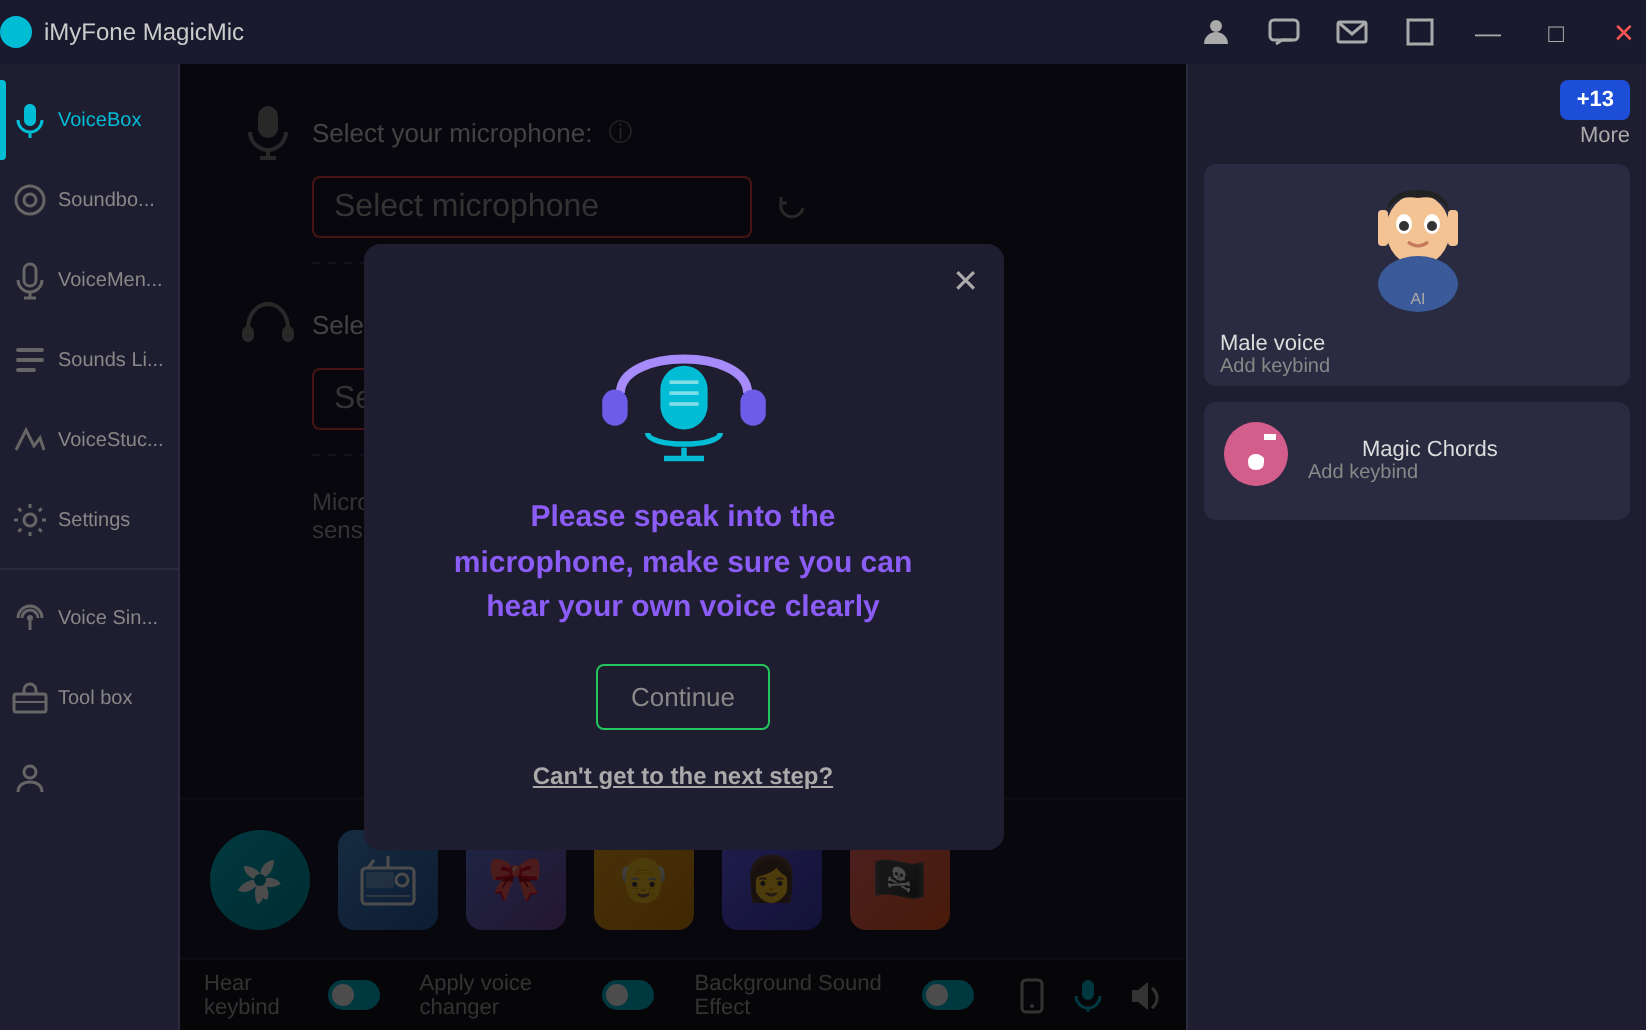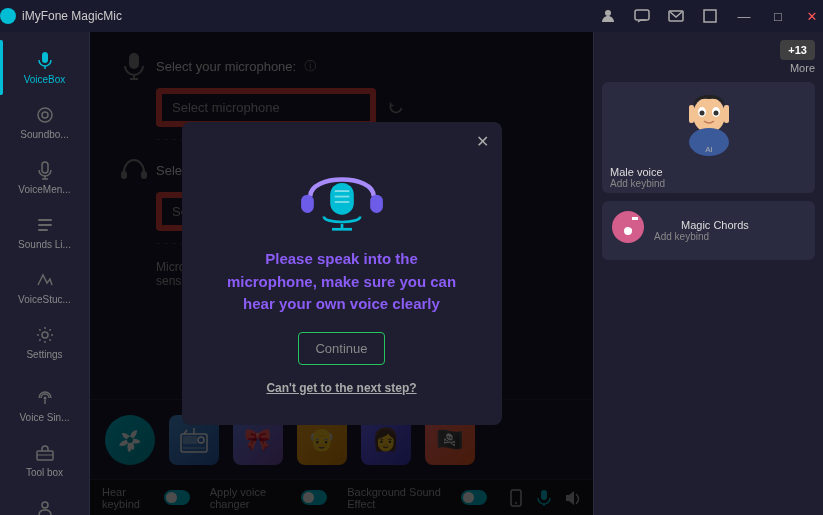--- a/index.html
+++ b/index.html
@@ -64,21 +64,21 @@
     .sidebar {
       width: 90px;
       background: #1e1e30;
       display: flex;
       flex-direction: column;
       padding-top: 8px;
       border-right: 1px solid #2a2a3e;
     }
     .sidebar-item {
       display: flex;
-      flex-direction: column;
+      flex-direction: row;
       align-items: center;
       padding: 10px 5px;
       cursor: pointer;
       font-size: 11px;
       color: #888;
       gap: 4px;
       position: relative;
     }
     .sidebar-item.active {
       color: #00bcd4;
@@ -147,24 +147,24 @@
       cursor: pointer;
     }
     .setup-select-row {
       display: flex;
       align-items: center;
       gap: 8px;
       padding-left: 36px;
     }
     .setup-select {
       background: #1a1a2e;
-      border: 6px solid #ef4444;
+      border: 1px solid #ef4444;
       color: #aaa;
       padding: 6px 10px;
-      font-size: 13px;
+      font-size: 16px;
       border-radius: 4px;
       width: 220px;
       appearance: none;
       cursor: pointer;
     }
     .setup-refresh {
       width: 24px;
       height: 24px;
       color: #888;
       cursor: pointer;
@@ -211,21 +211,21 @@
       width: 230px;
       background: #1e1e30;
       display: flex;
       flex-direction: column;
       padding: 8px;
       gap: 8px;
       border-left: 1px solid #2a2a3e;
     }
     .more-badge {
       align-self: flex-end;
-      background: #404040;
+      background: #1d4ed8;
       color: white;
       font-size: 11px;
       font-weight: bold;
       padding: 4px 8px;
       border-radius: 4px;
       cursor: pointer;
     }
     .more-label {
       text-align: right;
       font-size: 11px;

